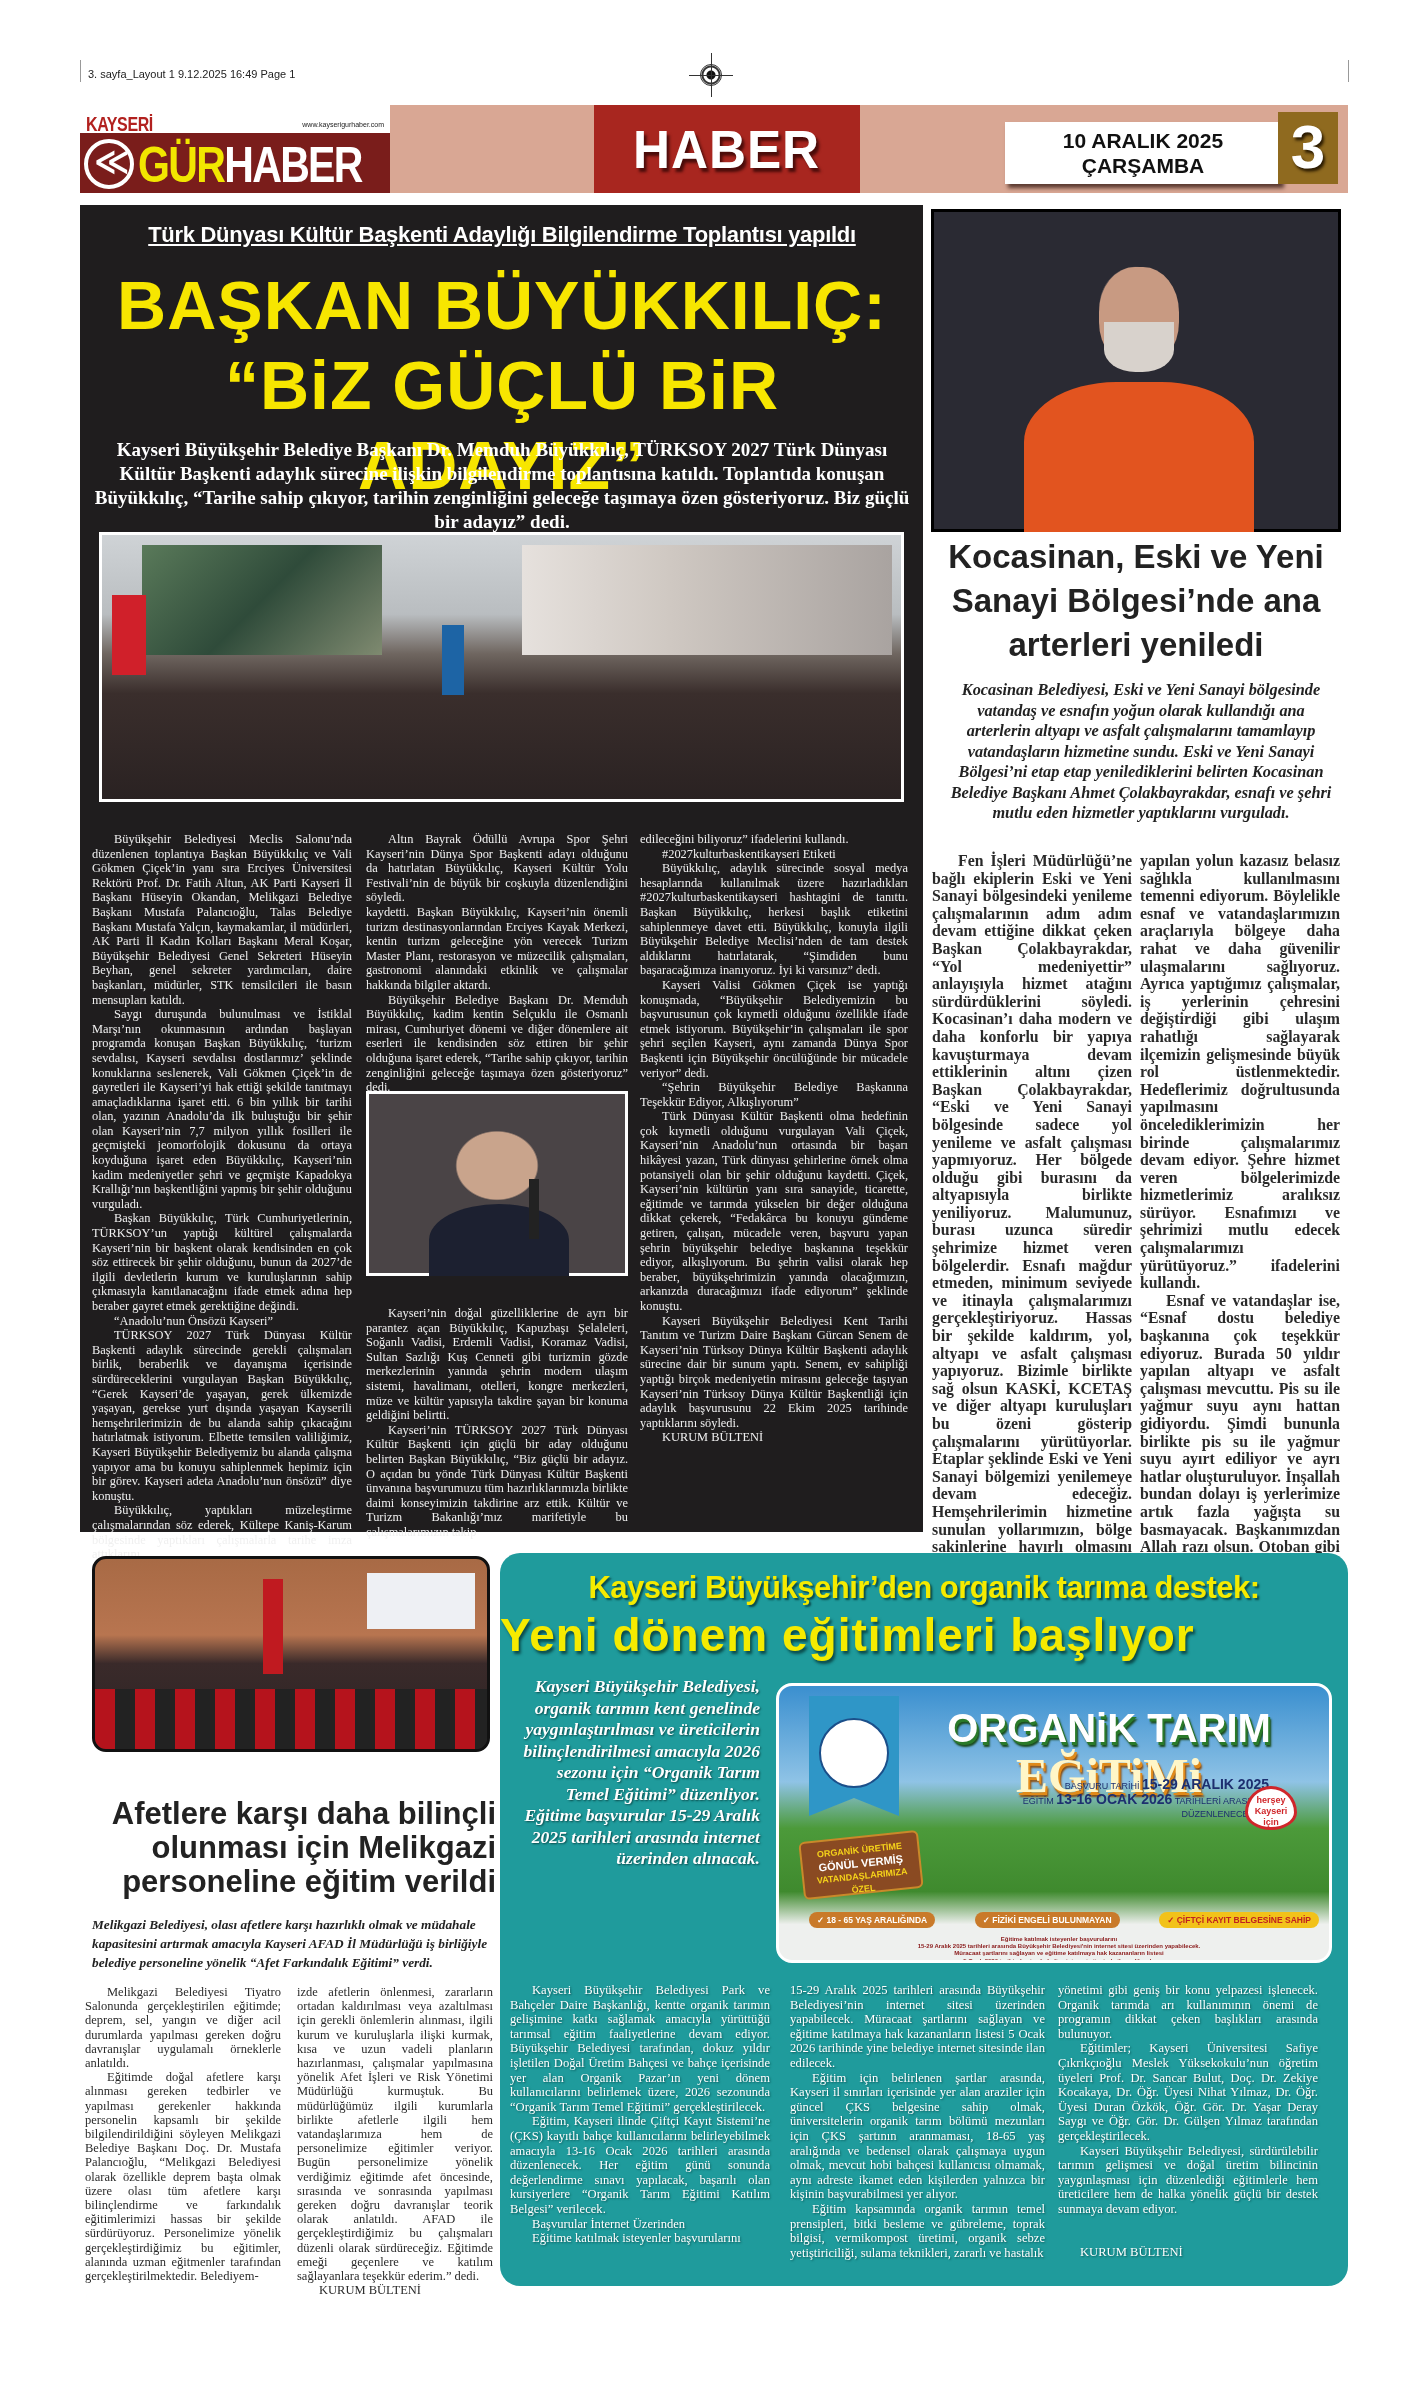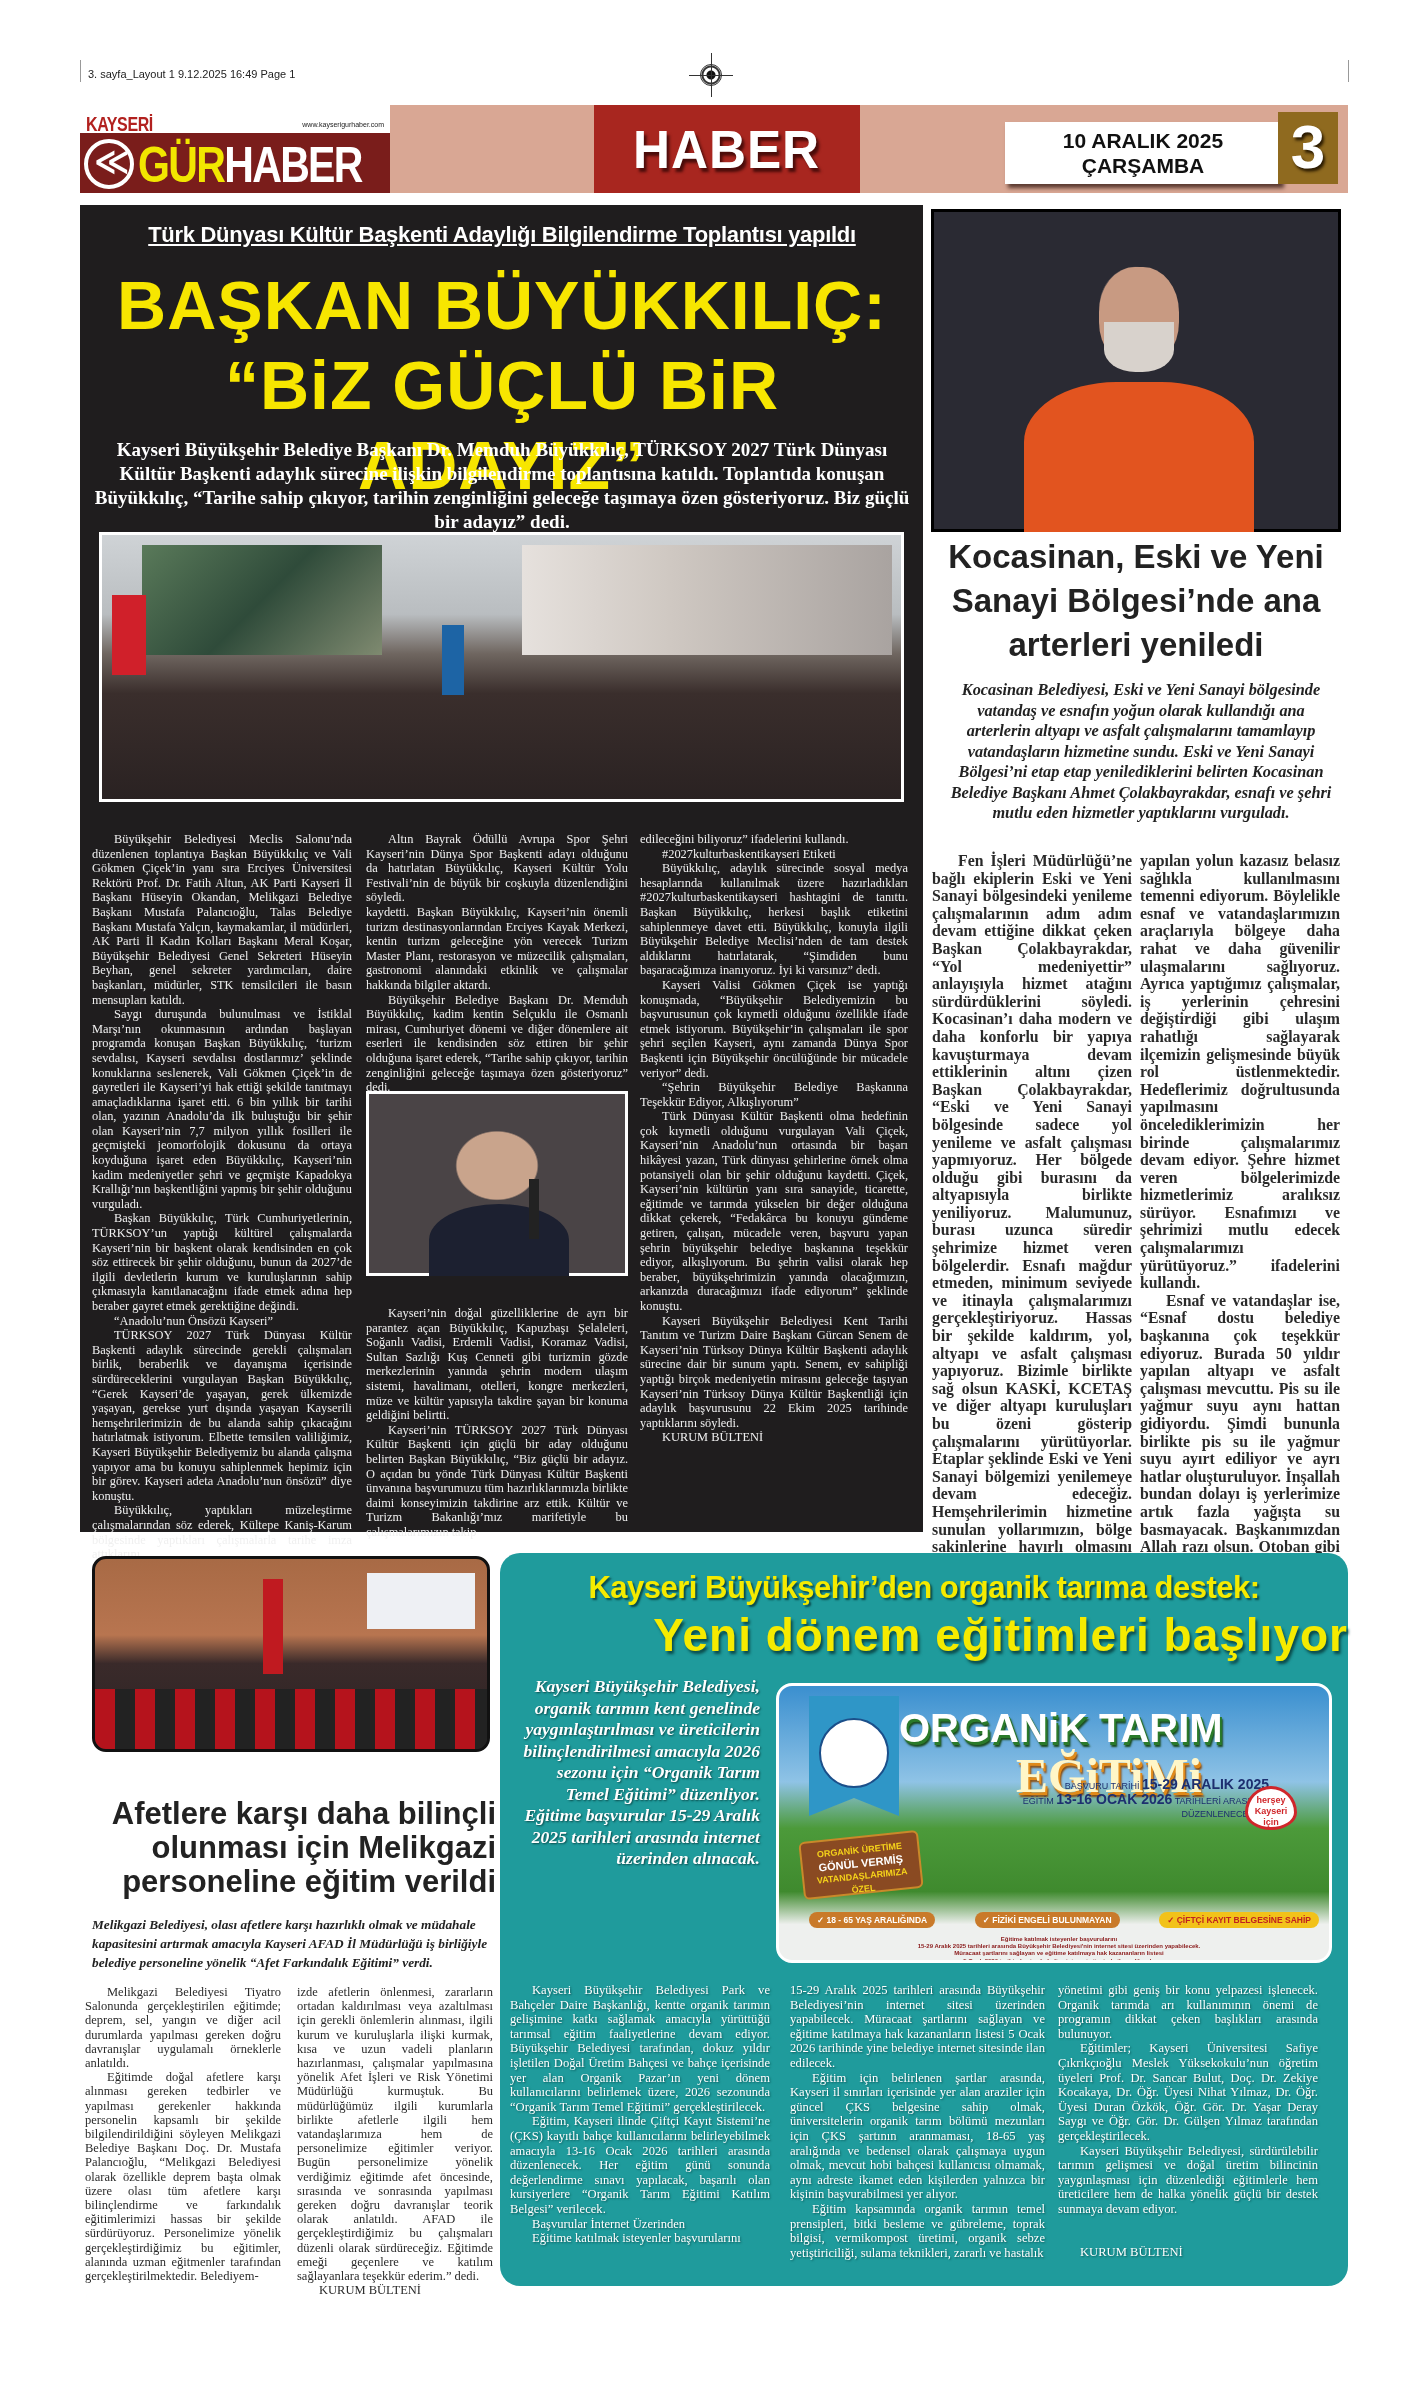--- a/index.html
+++ b/index.html
@@ -61,26 +61,26 @@
 .photo4 .seats{position:absolute;left:0;top:130px;width:100%;height:66px;background:repeating-linear-gradient(90deg,#b5131c 0 20px,#222 20px 40px)}
 .h3{left:86px;top:1797px;width:410px;text-align:right;font-family:"Liberation Sans",sans-serif;font-weight:900;font-size:31px;line-height:34px;color:#222}
 .lead3{left:92px;top:1915px;width:400px;text-align:left;font-style:italic;font-weight:bold;font-size:13.3px;line-height:19px;color:#222}
 .bcol{font-size:12.5px;line-height:14.2px;color:#2a2a2a;text-align:justify}
 .bcol p{text-indent:22px}
 .b1{left:85px;top:1985px;width:166px}
 .b2{left:297px;top:1985px;width:196px}
 
 .teal{left:500px;top:1553px;width:848px;height:733px;background:#1f9b9c;border-radius:20px}
 .th1{left:500px;top:1570px;width:848px;text-align:center;font-family:"Liberation Sans",sans-serif;font-weight:900;color:#f5eb00;font-size:31px;text-shadow:2px 2px 2px #0a4a4a;letter-spacing:-.5px}
-.th2{left:500px;top:1608px;width:848px;text-align:right;font-family:"Liberation Sans",sans-serif;font-weight:900;color:#f5eb00;font-size:46px;text-shadow:2px 3px 3px #0a4a4a;letter-spacing:1px}
+.th2{left:500px;top:1608px;width:848px;text-align:left;font-family:"Liberation Sans",sans-serif;font-weight:900;color:#f5eb00;font-size:46px;text-shadow:2px 3px 3px #0a4a4a;letter-spacing:1px}
 .tlead{left:512px;top:1676px;width:248px;text-align:right;font-style:italic;font-weight:bold;color:#fff;font-size:17.6px;line-height:21.5px;text-shadow:1px 1px 2px #0a4a4a}
 .poster{left:776px;top:1683px;width:556px;height:280px;border:3px solid #fff;border-radius:16px;overflow:hidden;background:linear-gradient(180deg,#3a8fcf 0%,#8fc3e6 35%,#4c9a3a 52%,#3f8a2e 75%,#eef0ee 87%)}
 .poster .badge{position:absolute;left:30px;top:10px;width:90px;height:120px;background:#2f96c7;clip-path:polygon(0 0,100% 0,100% 100%,50% 85%,0 100%)}
 .poster .seal{position:absolute;left:40px;top:32px;width:70px;height:70px;border-radius:50%;background:#fff;border:2px solid #1b4f8a}
-.poster .pt1{position:absolute;left:120px;top:20px;width:420px;font-family:"Liberation Sans",sans-serif;font-weight:900;font-size:40px;color:#fff;text-shadow:2px 3px 0 #2a7a2a,3px 5px 2px #1b4a1b}
+.poster .pt1{position:absolute;left:120px;top:20px;width:420px;text-align:center;font-family:"Liberation Sans",sans-serif;font-weight:900;font-size:40px;color:#fff;text-shadow:2px 3px 0 #2a7a2a,3px 5px 2px #1b4a1b}
 .poster .pt2{position:absolute;left:120px;top:62px;width:420px;text-align:center;font-family:Liberation Serif, serif;font-weight:900;font-size:48px;color:#fff6c8;text-shadow:2px 3px 0 #e08a1a,3px 5px 2px #8a4a0a}
 .poster .pinfo{position:absolute;left:190px;top:92px;width:300px;text-align:right;font-family:"Liberation Sans",sans-serif;font-weight:normal;color:#1d2f6f;font-size:9px;line-height:13px}
 .poster .pinfo b{font-size:14px}
 .poster .heart{position:absolute;left:466px;top:100px;width:52px;height:44px;background:#fff;border:3px solid #d0262a;border-radius:50% 50% 50% 50%/60% 60% 40% 40%;font-family:"Liberation Sans",sans-serif;font-weight:bold;color:#d0262a;font-size:9px;text-align:center;line-height:11px;padding-top:6px}
 .poster .sign{position:absolute;left:22px;top:150px;width:120px;height:58px;background:#8a4a22;border:2px solid #c9892a;border-radius:6px;transform:rotate(-6deg);text-align:center;font-family:"Liberation Sans",sans-serif;font-weight:900;color:#fff;font-size:11px;line-height:13px;padding-top:6px}
 .poster .sign .y{color:#f5d21a;font-size:9px}
 .poster .chips{position:absolute;left:30px;top:226px;width:510px;display:flex;justify-content:space-between}
 .poster .chip{background:#c97a2a;color:#fff;font-family:"Liberation Sans",sans-serif;font-weight:bold;font-size:8.5px;padding:3px 8px;border-radius:8px}
 .poster .chip:last-child{background:#f2c21a;color:#c0221f}
 .poster .fine{position:absolute;left:40px;top:250px;width:480px;text-align:center;font-family:"Liberation Sans",sans-serif;font-weight:bold;font-size:6px;line-height:7.2px;color:#8a1a1a}

